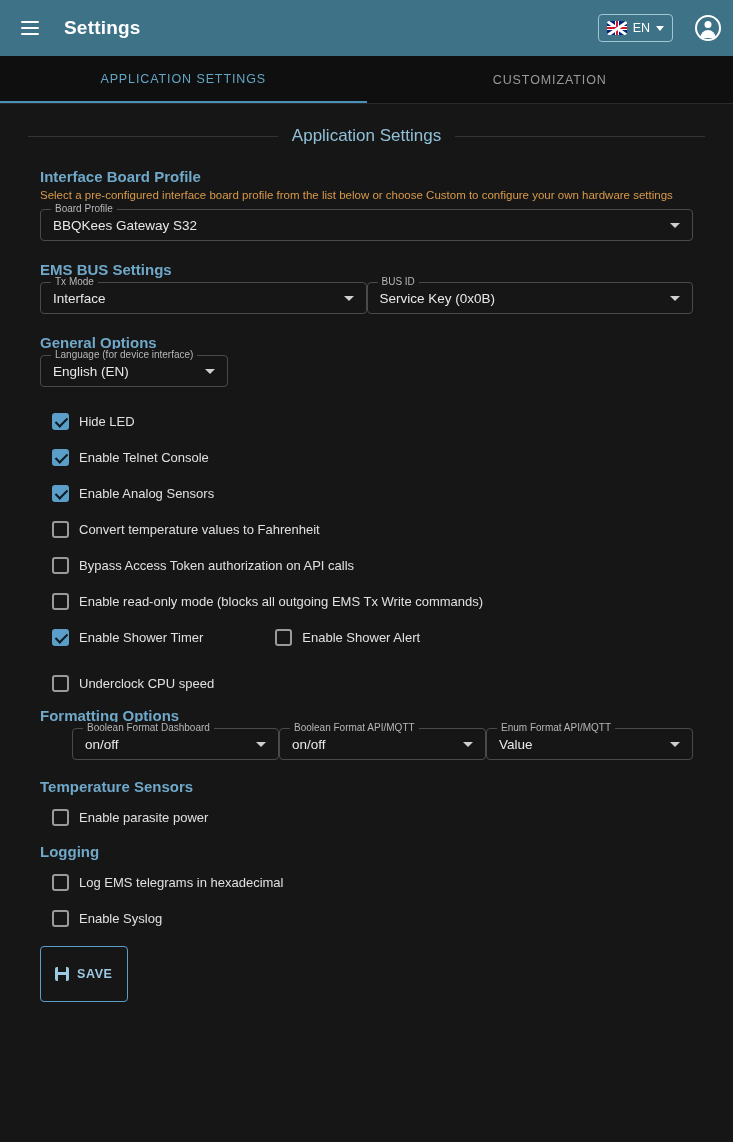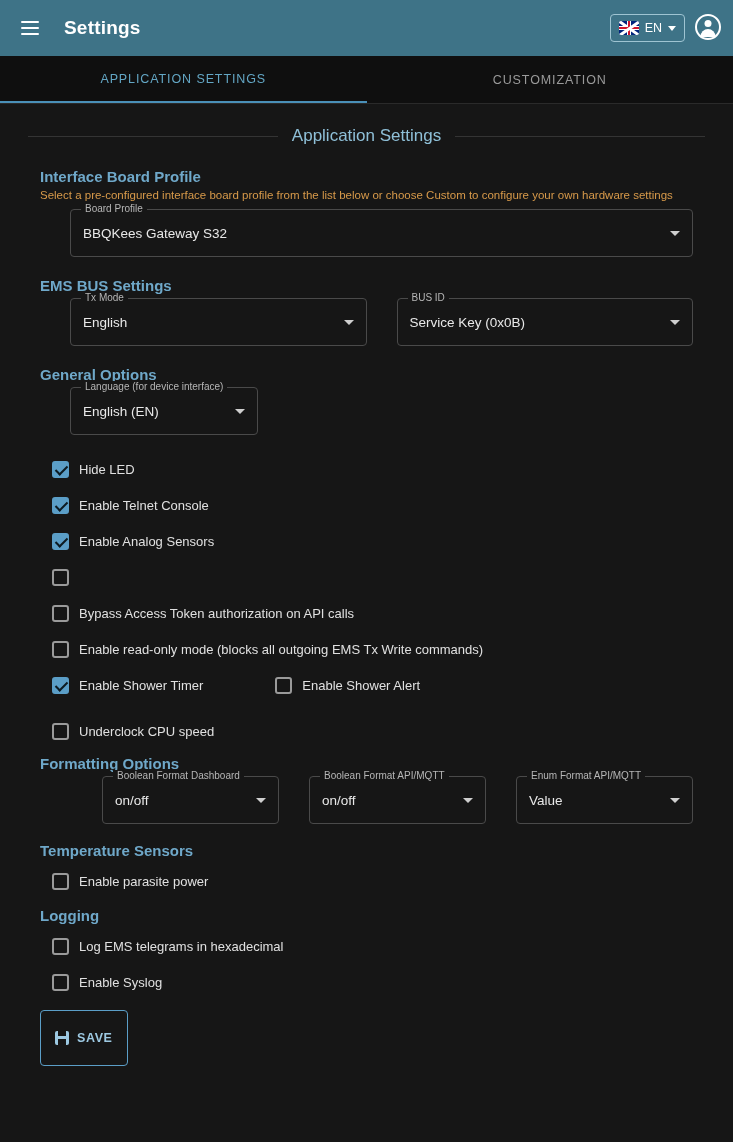--- a/index.html
+++ b/index.html
@@ -23,21 +23,21 @@
   .menu-btn {
     width: 36px; height: 36px;
     display: flex; flex-direction: column; justify-content: center; align-items: center;
     gap: 4px; cursor: pointer; border-radius: 50%;
   }
   .menu-btn span { display:block; width: 18px; height: 2px; background: #fff; border-radius: 1px; }
   .app-title {
     font-size: 19px; font-weight: bold; color: #ffffff;
     margin-left: 16px; letter-spacing: .2px;
   }
-  .topbar-right { margin-left: auto; display: flex; gap: 10px; }
+  .topbar-right { margin-left: auto; display: flex; align-items: center; gap: 22px; }
   .lang-btn {
     display: flex; align-items: center; gap: 6px;
     border: 1px solid #9fc4d2; border-radius: 4px;
     padding: 4px 8px; height: 28px; background: transparent;
     color: #fff; font-size: 12.5px; cursor: pointer;
   }
   .flag {
     width: 20px; height: 14px; border-radius: 2px; position: relative; overflow: hidden;
     background: #00247d; display: inline-block; flex: 0 0 20px;
   }
@@ -98,22 +98,22 @@
   .section-title {
     color: #6fa8c9; font-size: 15px; font-weight: bold; margin: 6px 0 4px 12px;
   }
   .section-sub {
     color: #d89a4a; font-size: 11.5px; margin: 0 0 8px 12px;
   }
 
   
   .field {
     position: relative; border: 1px solid #4a4a4a; border-radius: 4px;
-    height: 48px; display: flex; align-items: center;
-    padding: 0 12px; background: transparent; cursor: pointer; margin-left: 30px;
+    height: 32px; display: flex; align-items: center;
+    padding: 0 12px; background: transparent; cursor: pointer;
   }
   .field .legend {
     position: absolute; top: -7px; left: 10px; background: #161616;
     padding: 0 4px; font-size: 10px; color: #b6b6b6;
   }
   .field .value { font-size: 13.5px; color: #e8e8e8; }
   .field .arrow {
     margin-left: auto; width: 0; height: 0;
     border-left: 5px solid transparent; border-right: 5px solid transparent;
     border-top: 5px solid #cfcfcf;
@@ -207,21 +207,21 @@
           <span class="legend">Board Profile</span>
           <span class="value">BBQKees Gateway S32</span>
           <span class="arrow"></span>
         </div>
       </div>
 
       <div class="section-title">EMS BUS Settings</div>
       <div class="row" style="margin-bottom:20px;">
         <div class="field">
           <span class="legend">Tx Mode</span>
-          <span class="value">English</span>
+          <span class="value">Interface</span>
           <span class="arrow"></span>
         </div>
         <div class="field">
           <span class="legend">BUS ID</span>
           <span class="value">Service Key (0x0B)</span>
           <span class="arrow"></span>
         </div>
       </div>
 
       <div class="section-title">General Options</div>
@@ -240,20 +240,21 @@
       <div class="check-row">
         <span class="cbox checked"></span>
         <span class="check-label">Enable Telnet Console</span>
       </div>
       <div class="check-row">
         <span class="cbox checked"></span>
         <span class="check-label">Enable Analog Sensors</span>
       </div>
       <div class="check-row">
         <span class="cbox"></span>
+        <span class="check-label">Convert temperature values to Fahrenheit</span>
       </div>
       <div class="check-row">
         <span class="cbox"></span>
         <span class="check-label">Bypass Access Token authorization on API calls</span>
       </div>
       <div class="check-row">
         <span class="cbox"></span>
         <span class="check-label">Enable read-only mode (blocks all outgoing EMS Tx Write commands)</span>
       </div>
       <div class="check-row" style="margin-bottom:10px;">

